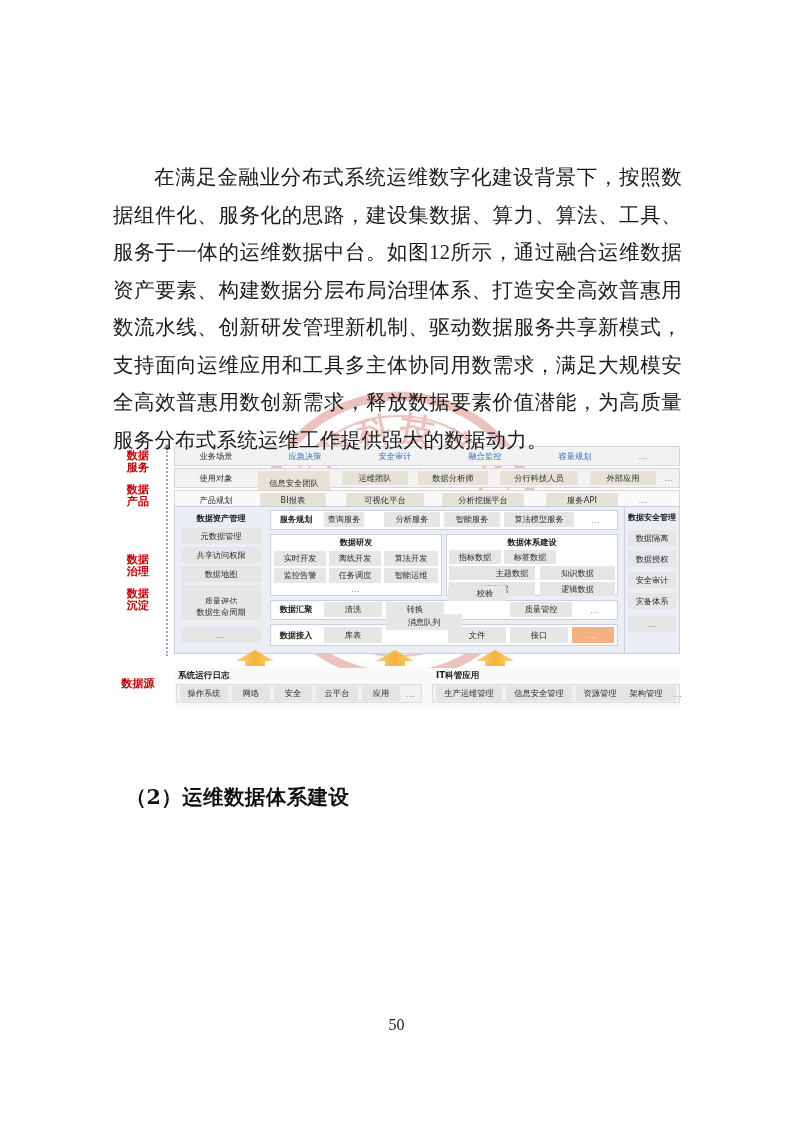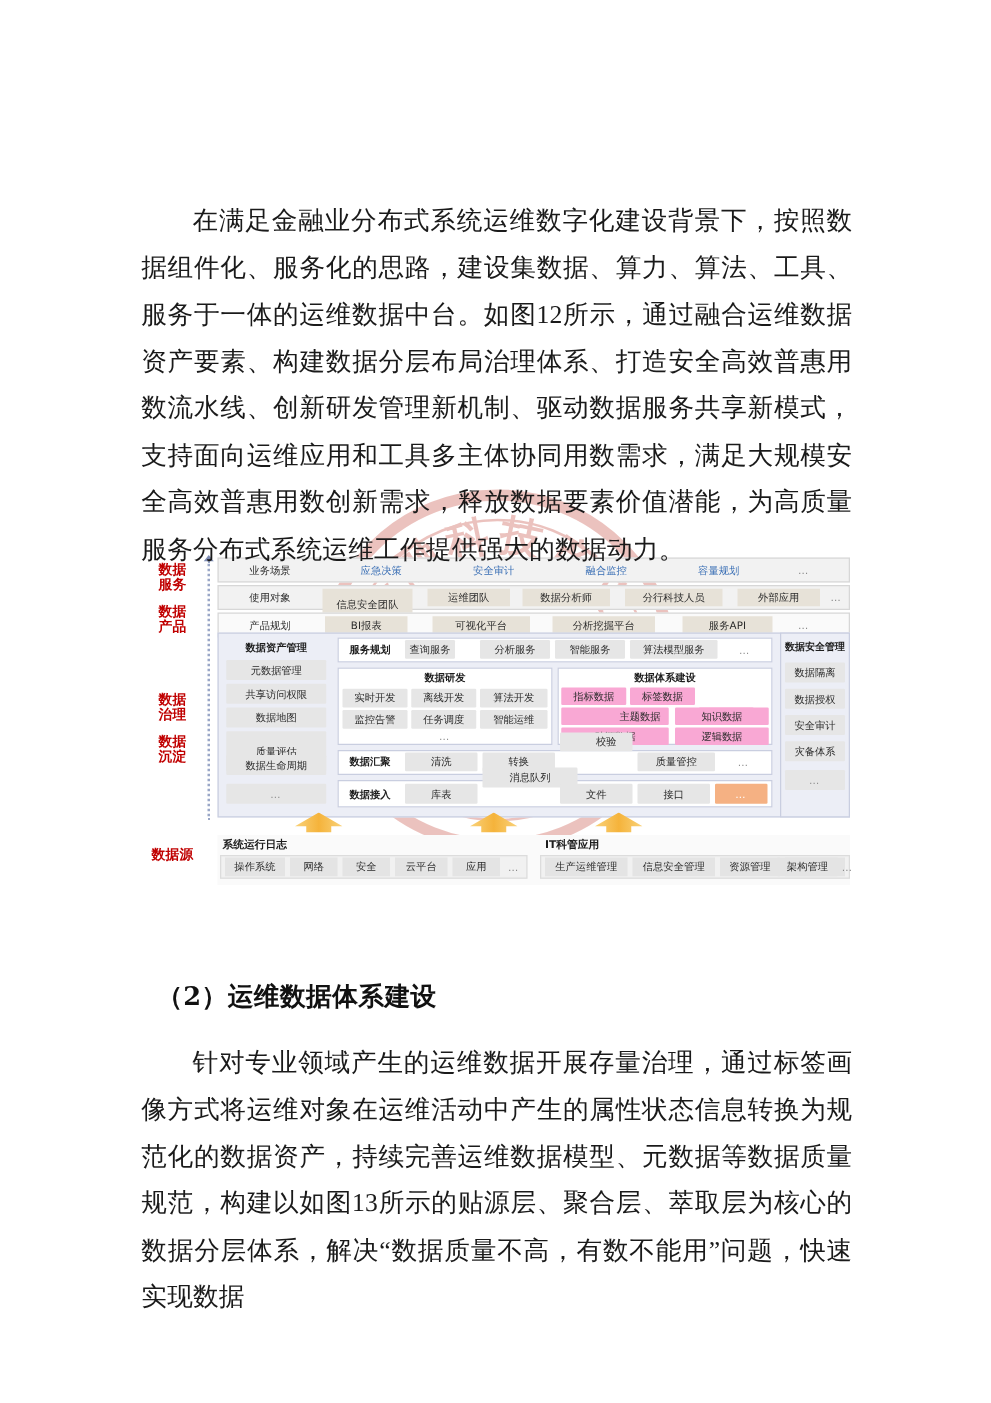--- a/index.html
+++ b/index.html
@@ -170,21 +170,21 @@
     color: #2b2b2b;
     white-space: nowrap;
     border-radius: 1px;
   }
   .tile.hdr {
     background: transparent;
     font-weight: bold;
     color: #1d1d1d;
   }
   .tile.peach { background: #f5b183; }
-  .tile.lav { background: #f9a8d4; }
+  .tile.lav { background: #e5e5e5; }
   .tile.plain { background: #e6e6e6; }
   .tile.dots { background: transparent; color: #8f8f8f; letter-spacing: 1.5px; }
   .tile.dotsbox { color: #8f8f8f; letter-spacing: 1.5px; }
 
   
   .seccol {
     position: absolute;
     box-sizing: border-box;
     background: #eceef6;
     border: 1px solid #c9cee0;
@@ -387,17 +387,17 @@
   </div>
 
   <div style="position:absolute; left:118px; top:446px; width:562px; height:262px; z-index:1; font-family:'DejaVu Sans','Liberation Sans',sans-serif;">
     <div class="cell grey-box" style="position:absolute; left:504px; top:240px; width:48px; height:15px; font-size:8.2px;">架构管理</div>
     <div class="cell dots" style="position:absolute; left:552px; top:240px; width:16px; height:15px; font-size:8.2px;">…</div>
   </div>
 
 
   <div class="para-mid">
     <h3 class="heading">（2）运维数据体系建设</h3>
-    <p class="body indent">针对专业领域产生的运维数据开展存量治理，通过标签画像方式将运维对象在运维活动中产生的属性状态信息转换为规范化的数据资产，持续完善运维数据模型、元数据等数据质量规范，构建以如图13所示的贴源层、聚合层、萃取层为核心的数据分层体系，解决“数据质量不高，有数不能用”问题，快速实现数据</p>
   </div>
 
+  <div class="page-number">50</div>
 
 </div>
 
 </body></html>

